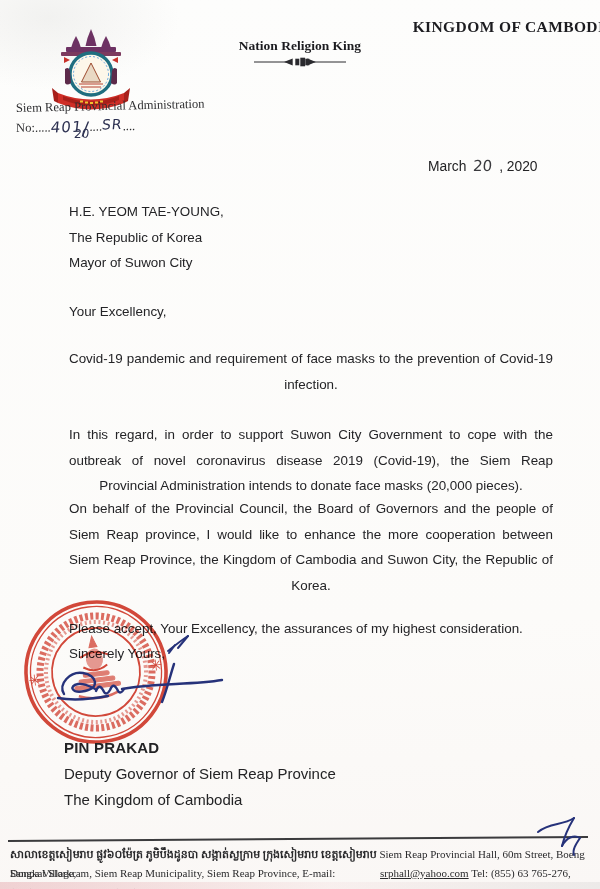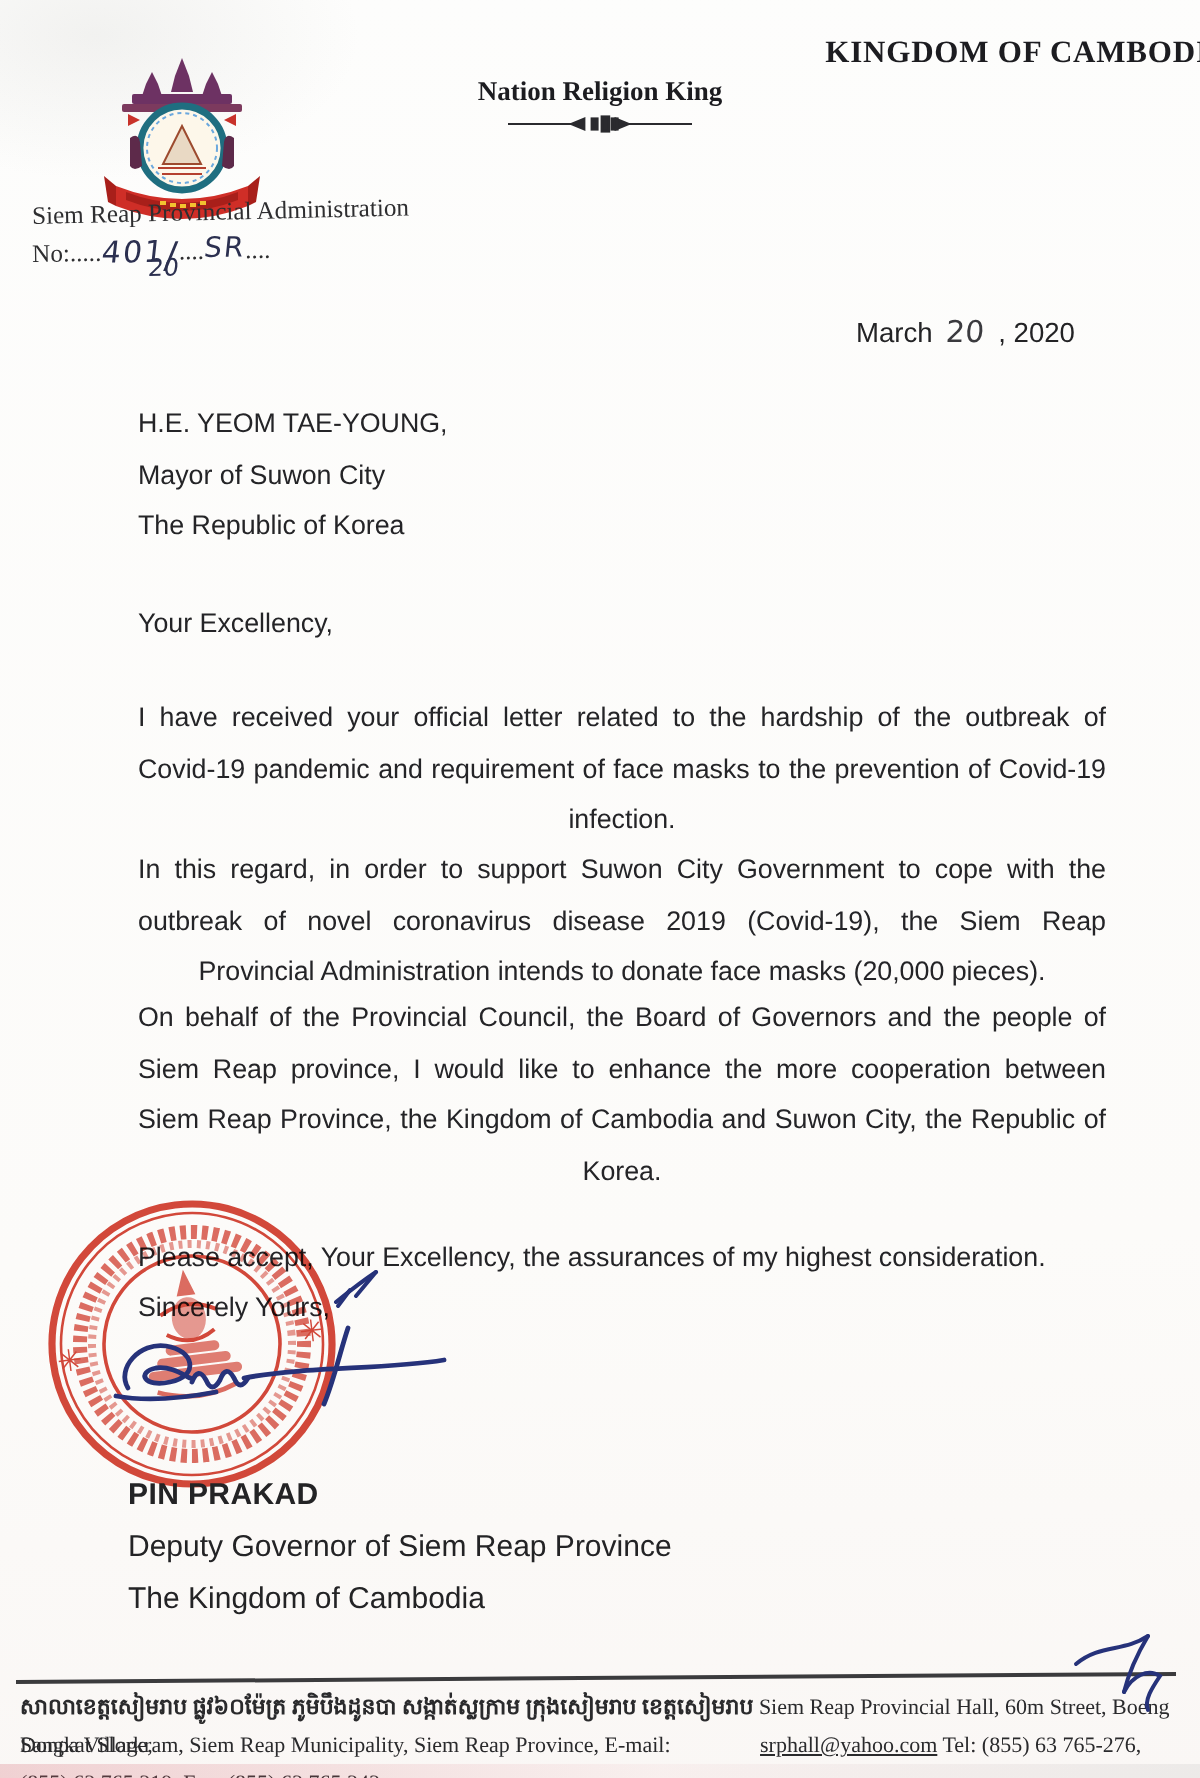--- a/index.html
+++ b/index.html
@@ -125,28 +125,27 @@
   </div>
 
   <div class="abs dateline">
     <span>March</span>
     <span class="dateday">20</span>
     <span>, 2020</span>
   </div>
 
   <div class="abs block rec">
     <div>H.E. YEOM TAE-YOUNG,</div>
+    <div>The Republic of Korea</div>
     <div>Mayor of Suwon City</div>
-    <div>The Republic of Korea</div>
   </div>
 
   <div class="abs block salut">Your Excellency,</div>
 
   <div class="abs block p1">
-    <div class="jl">I have received your official letter related to the hardship of the outbreak of</div>
     <div class="jl">Covid-19 pandemic and requirement of face masks to the prevention of Covid-19</div>
     <div class="ll">infection.</div>
   </div>
   <div class="abs block p2">
     <div class="jl">In this regard, in order to support Suwon City Government to cope with the</div>
     <div class="jl">outbreak of novel coronavirus disease 2019 (Covid-19), the Siem Reap</div>
     <div class="ll">Provincial Administration intends to donate face masks (20,000 pieces).</div>
   </div>
   <div class="abs block p3">
     <div class="jl">On behalf of the Provincial Council, the Board of Governors and the people of</div>

